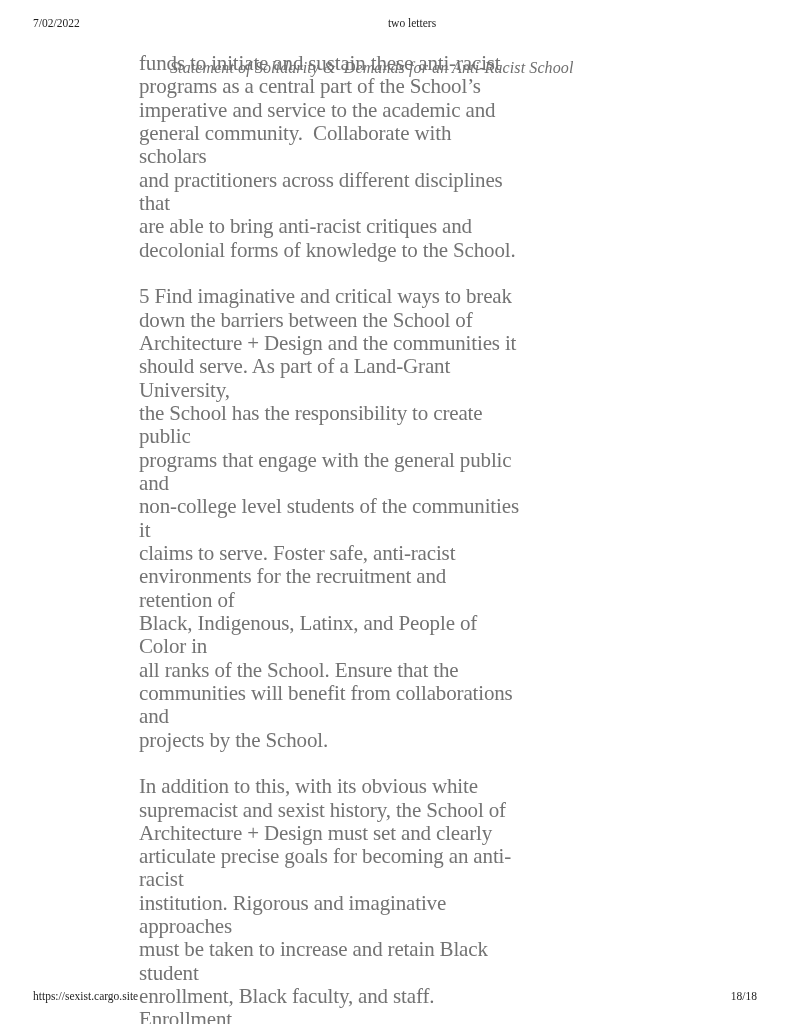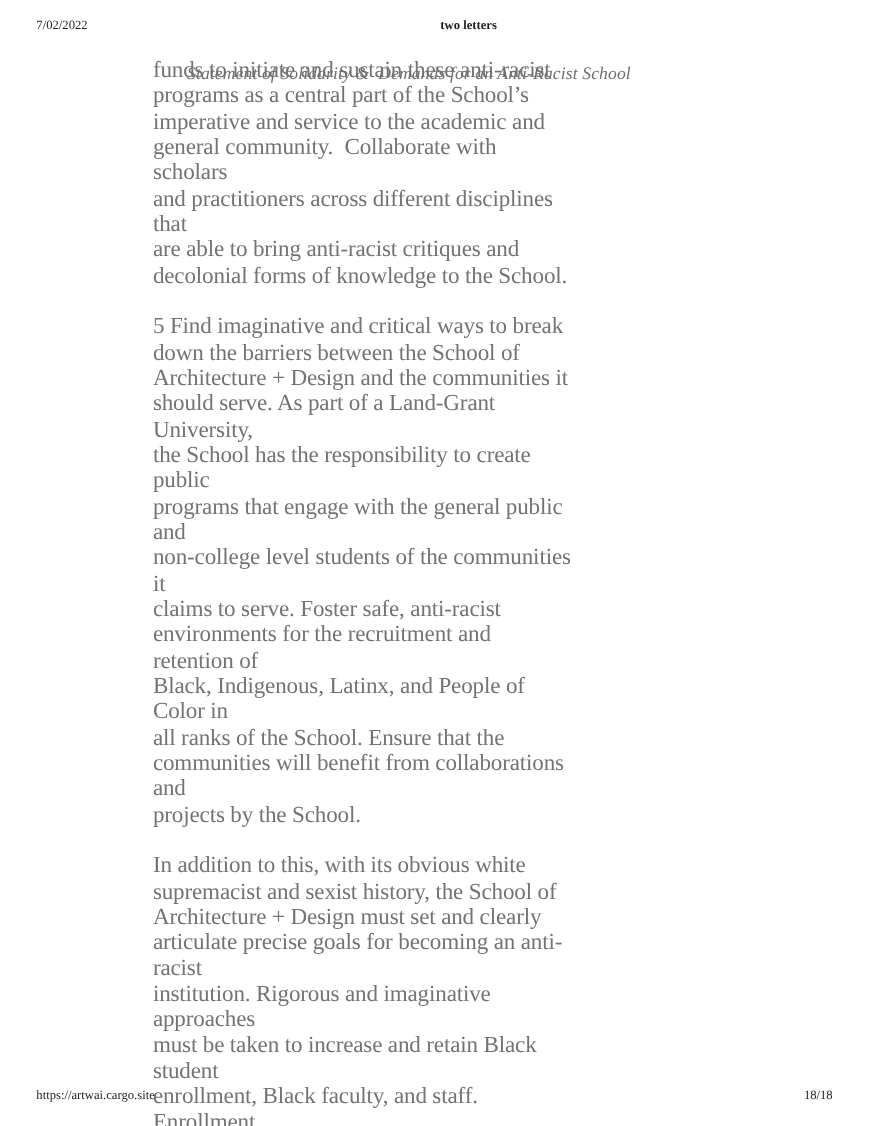--- a/index.html
+++ b/index.html
@@ -19,21 +19,21 @@
   }
   
   .print-meta {
     position: absolute;
     font-size: 11.5px;
     color: #1e1e1e;
     white-space: pre;
     font-family: "Liberation Serif", "DejaVu Serif", serif;
   }
   .print-date   { left: 33px;  top: 17px; }
-  .print-title  { left: 426px; top: 17px; transform: translateX(-50%); font-weight: bold; }
+  .print-title  { left: 412px; top: 17px; transform: translateX(-50%); }
   .footer-url   { left: 33px;  top: 990px; }
   .footer-page  { right: 34px; top: 990px; }
 
   
   .doc-body {
     position: absolute;
     left: 139px;
     top: 52px;
     width: 380px;
     font-size: 21px;
@@ -104,16 +104,16 @@
 and with a clear anti-Black history. The
 institution must provide financial support for
 Black Students as well as Indigenous, Latinx and
 People of Color, and should pursue methods and
 strategies that avoid the indebtment and financial
 stress of the whole student body. The School</p>
   </div>
 
   <div class="overlay-title">Statement of Solidarity &amp;  Demands for an Anti-Racist School</div>
 
-  <div class="print-meta footer-url">https://artwai.cargo.site</div>
+  <div class="print-meta footer-url">https://sexist.cargo.site</div>
   <div class="print-meta footer-page">18/18</div>
 
 </div>
 
 </body></html>

